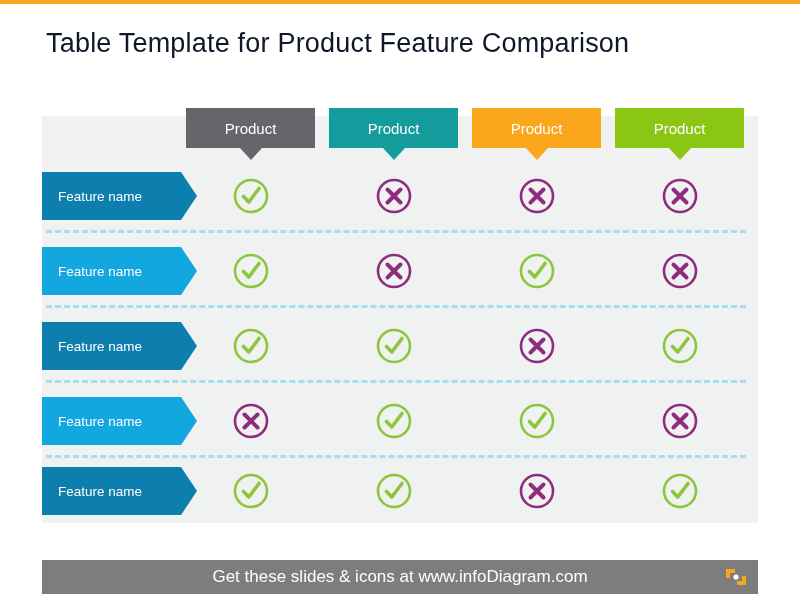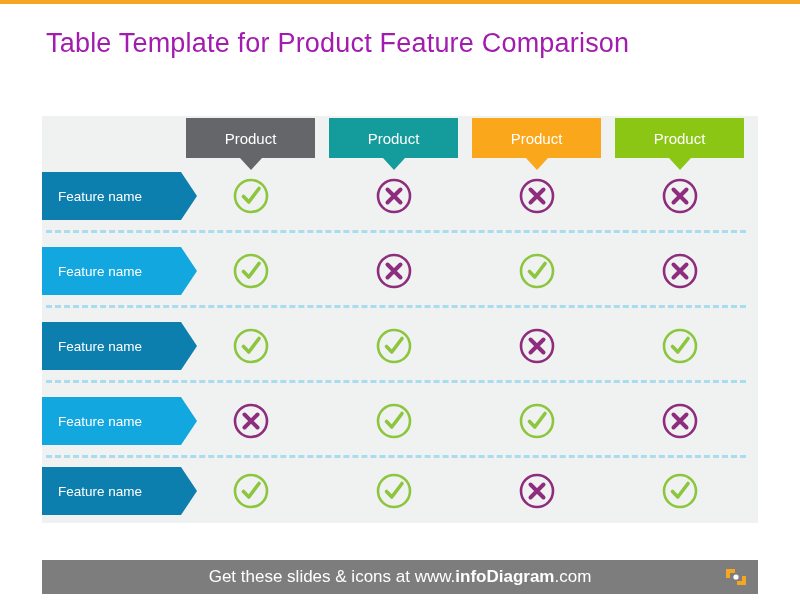--- a/index.html
+++ b/index.html
@@ -24,40 +24,40 @@
     height: 4px;
     background: #F5A623;
   }
 
   
   .slide-title {
     position: absolute;
     left: 46px;
     top: 28px;
     font-size: 27px;
-    color: #a21caf;
+    color: #0f172a;
     letter-spacing: 0.2px;
     white-space: nowrap;
   }
 
   
   .table-panel {
     position: absolute;
     left: 42px;
     top: 116px;
     width: 716px;
     height: 407px;
     background: #F0F1F1;
   }
 
   
   .header-row {
     position: absolute;
     left: 42px;
-    top: 118px;
+    top: 108px;
     width: 592px;
     height: 58px;
   }
   .head-chip {
     position: absolute;
     top: 0;
     width: 129px;
     height: 40px;
     display: flex;
     align-items: center;
@@ -139,21 +139,21 @@
     background: #7D7D7D;
     display: flex;
     align-items: center;
     justify-content: center;
   }
   .footer-text {
     color: #ffffff;
     font-size: 17px;
     white-space: nowrap;
   }
-  .footer-text b { font-weight: bold; }
+  .footer-text b { font-weight: normal; }
   .footer-logo {
     position: absolute;
     right: 10px;
     top: 6px;
     width: 24px;
     height: 22px;
   }
 </style>
 </head>
 <body>

